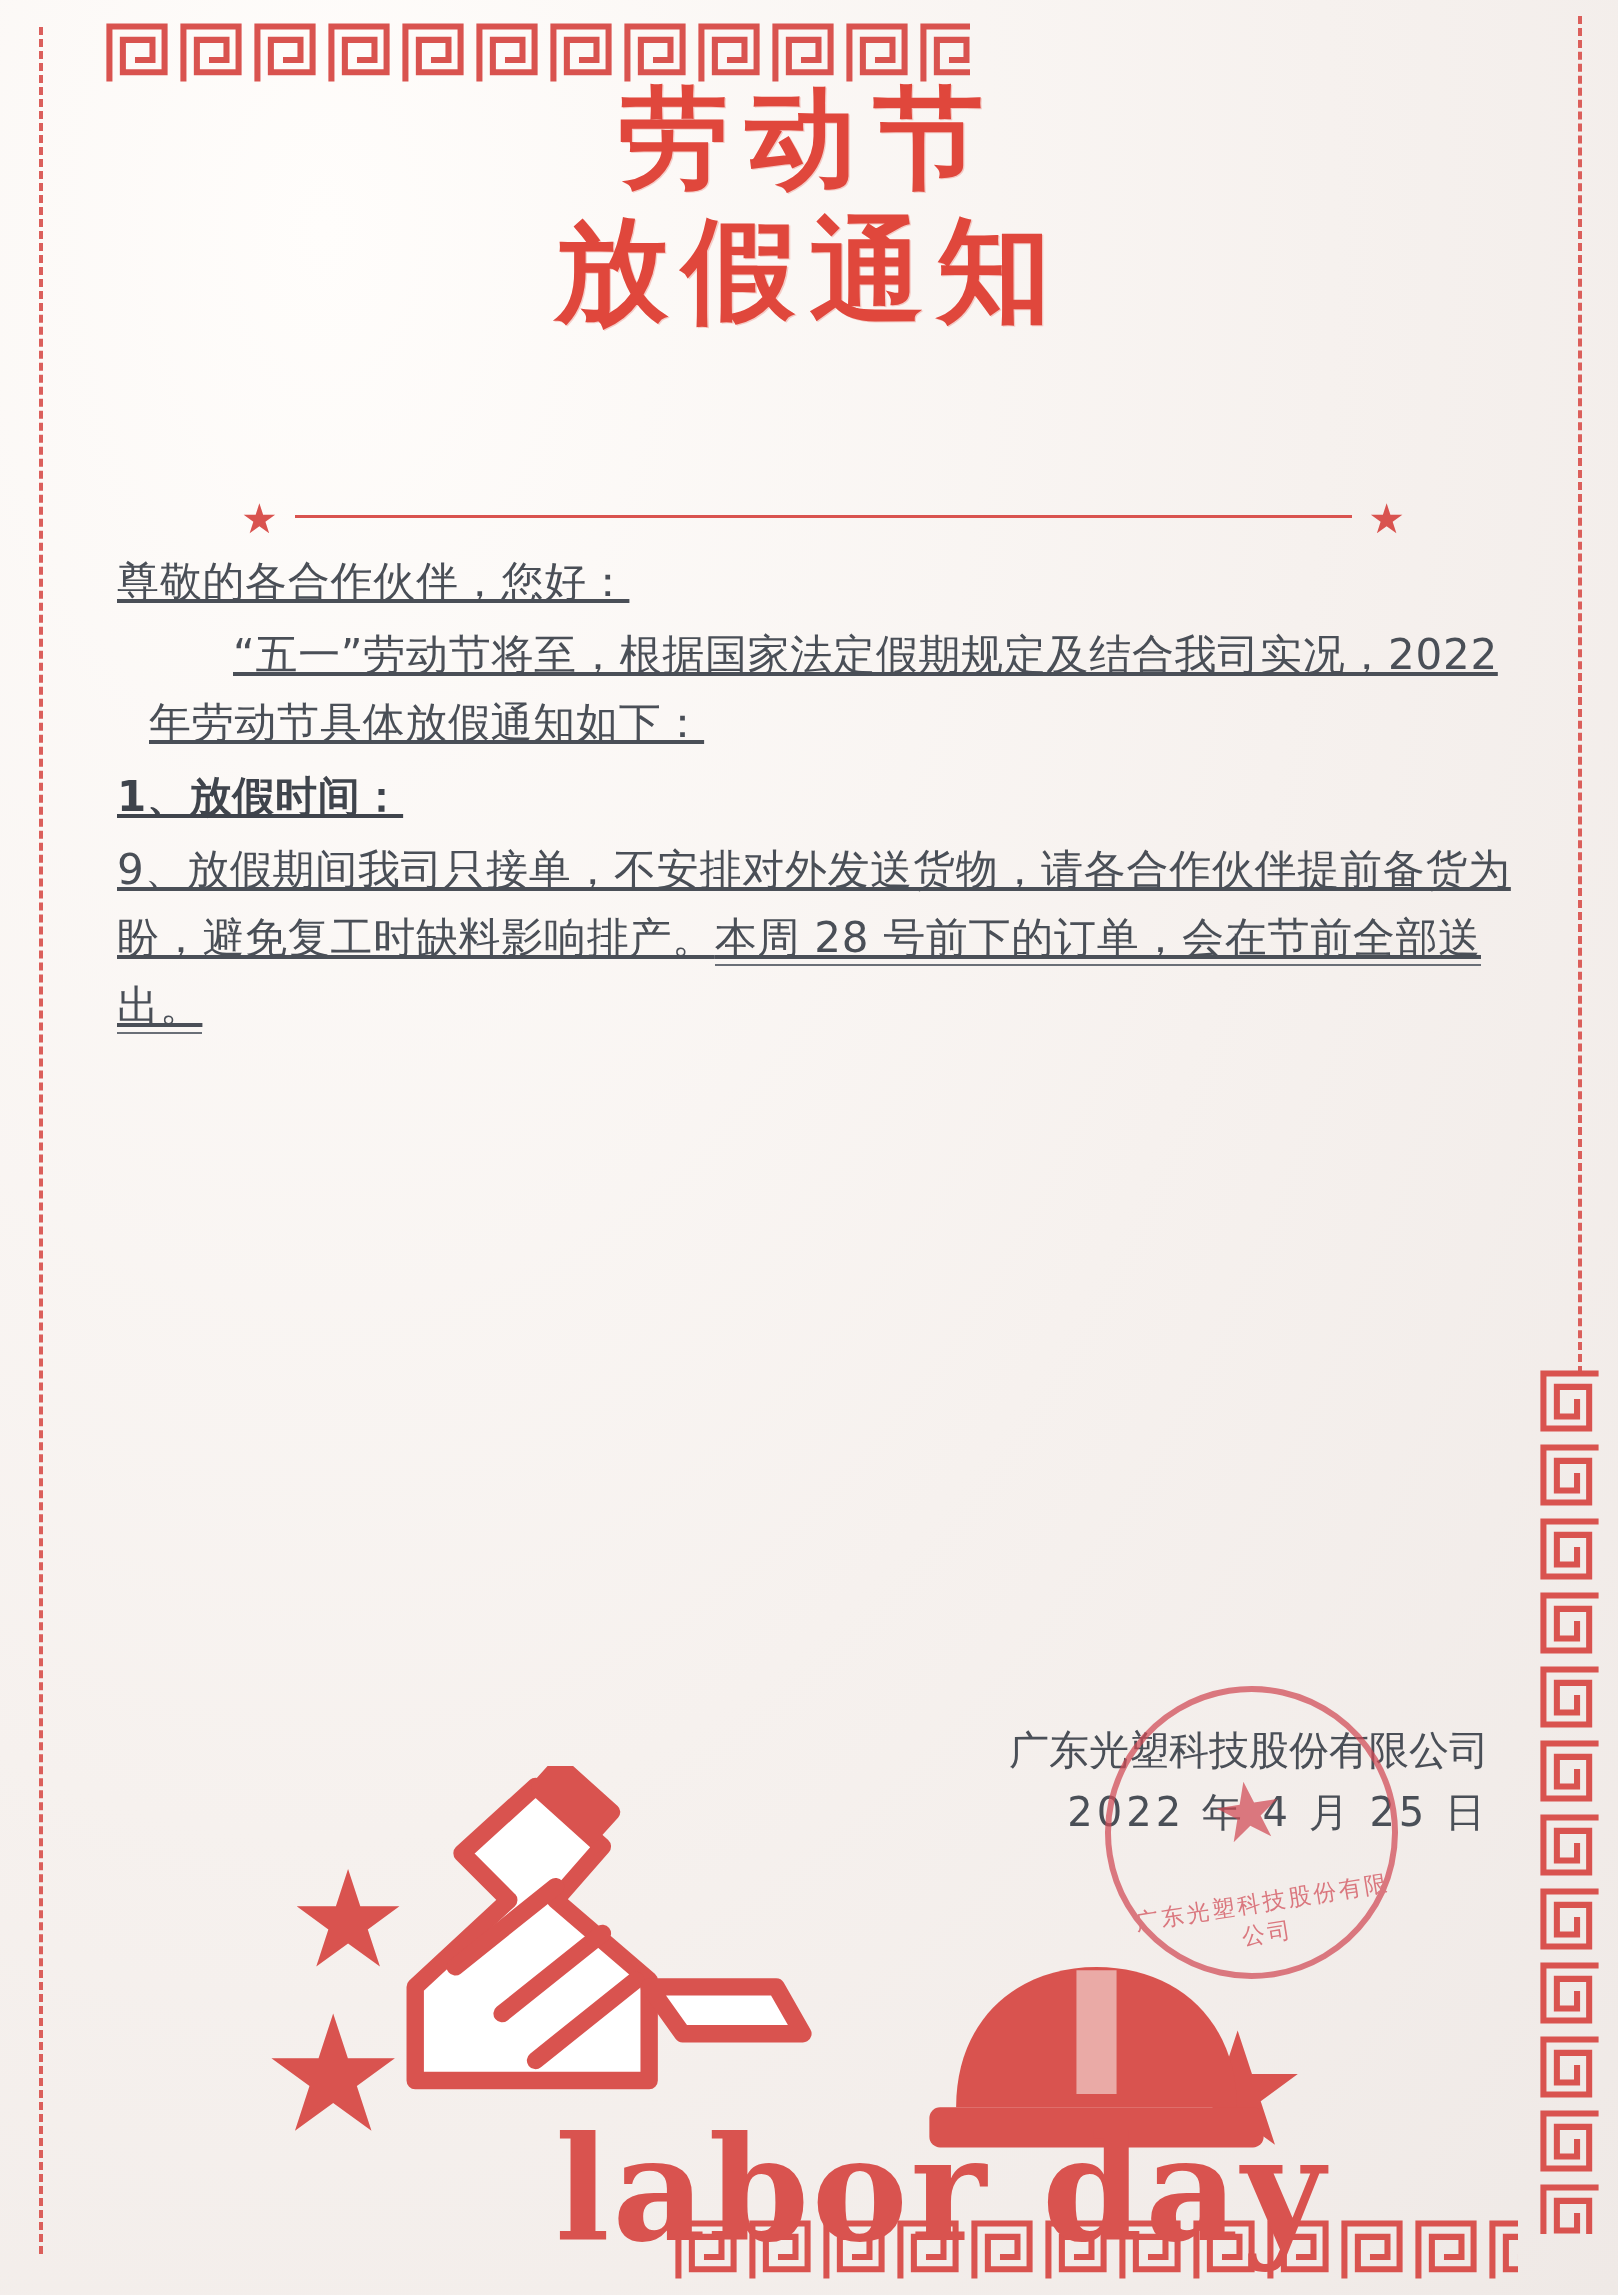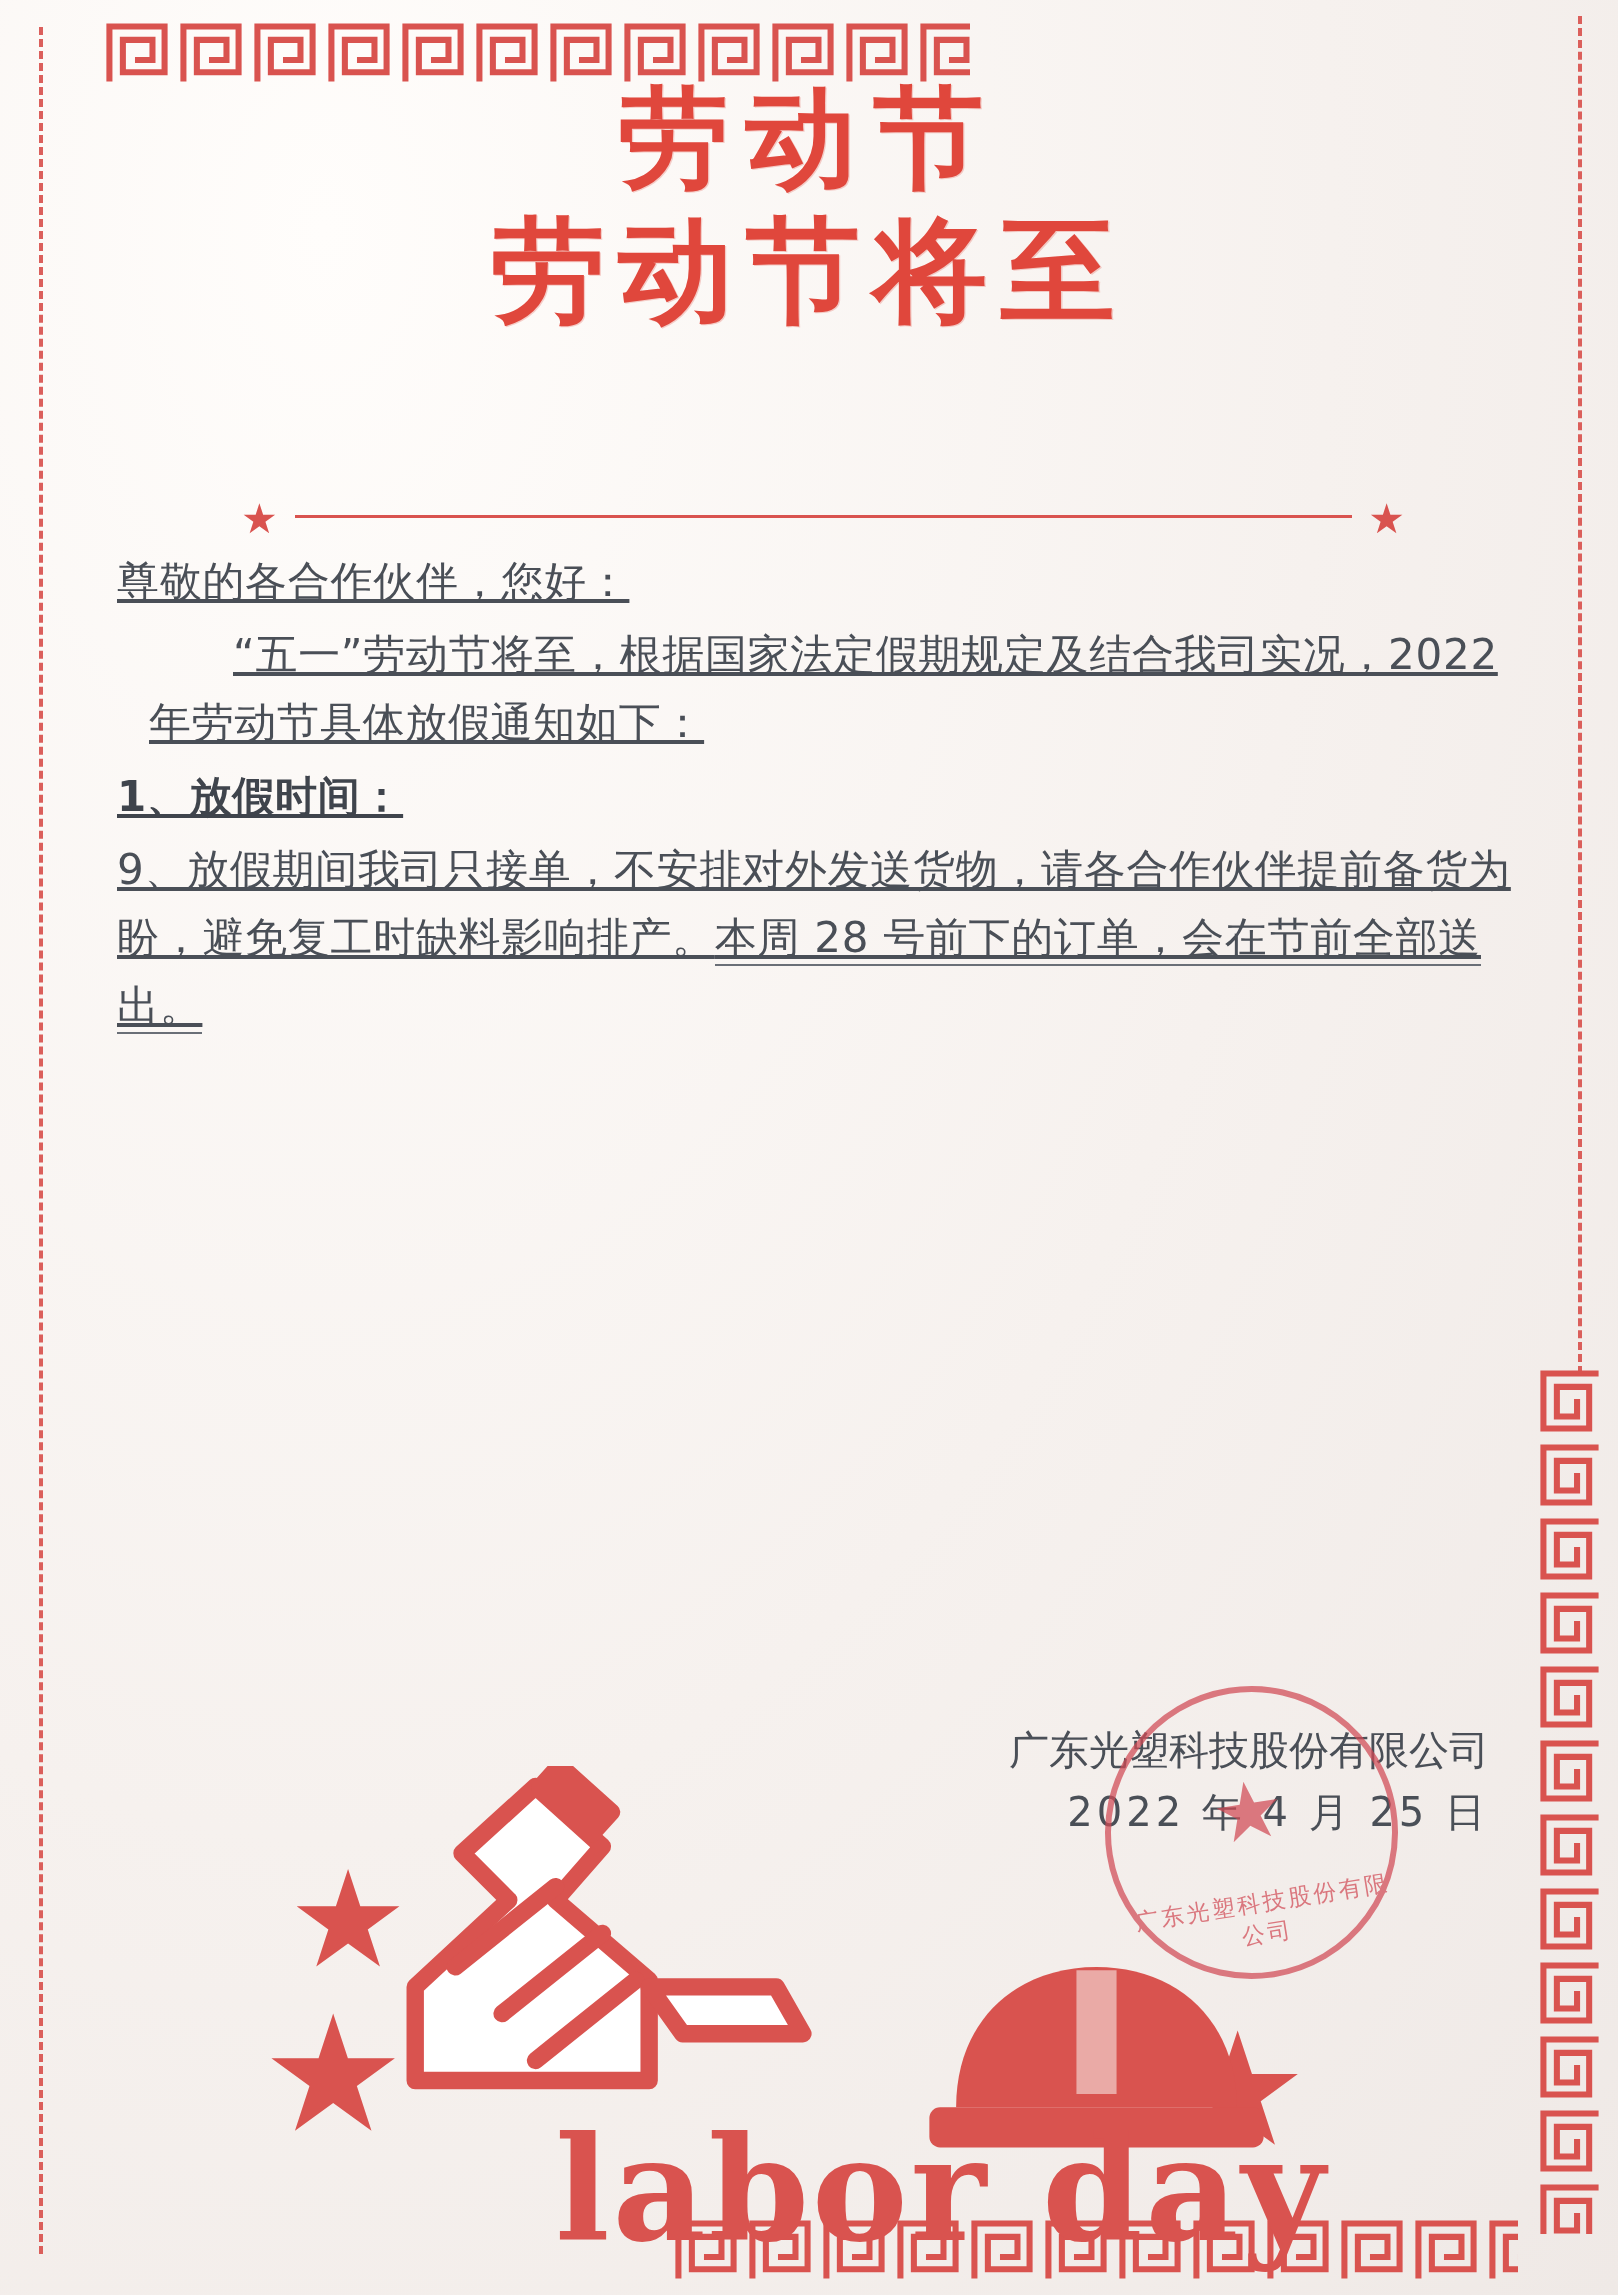--- a/index.html
+++ b/index.html
@@ -492,21 +492,21 @@
         <svg width="74" height="74" viewBox="0 0 110 110">
           <g fill="none" stroke="#d9534f" stroke-width="9">
             <path d="M96 14 L14 14 L14 96 L82 96 L82 34 L34 34 L34 78 L64 78 L64 52"></path>
           </g>
         </svg>
       </span>
     </div>
 
   <div class="title-block">
     <div class="title-line">劳动节</div>
-    <div class="title-line second">劳动节将至</div>
+    <div class="title-line second">放假通知</div>
   </div>
 
   <div class="rule-wrap">
     <span class="star-deco left">★</span>
     <span class="rule-line"></span>
     <span class="star-deco right">★</span>
   </div>
 
   <div class="body-text">
     <p class="p">尊敬的各合作伙伴，您好：</p>

